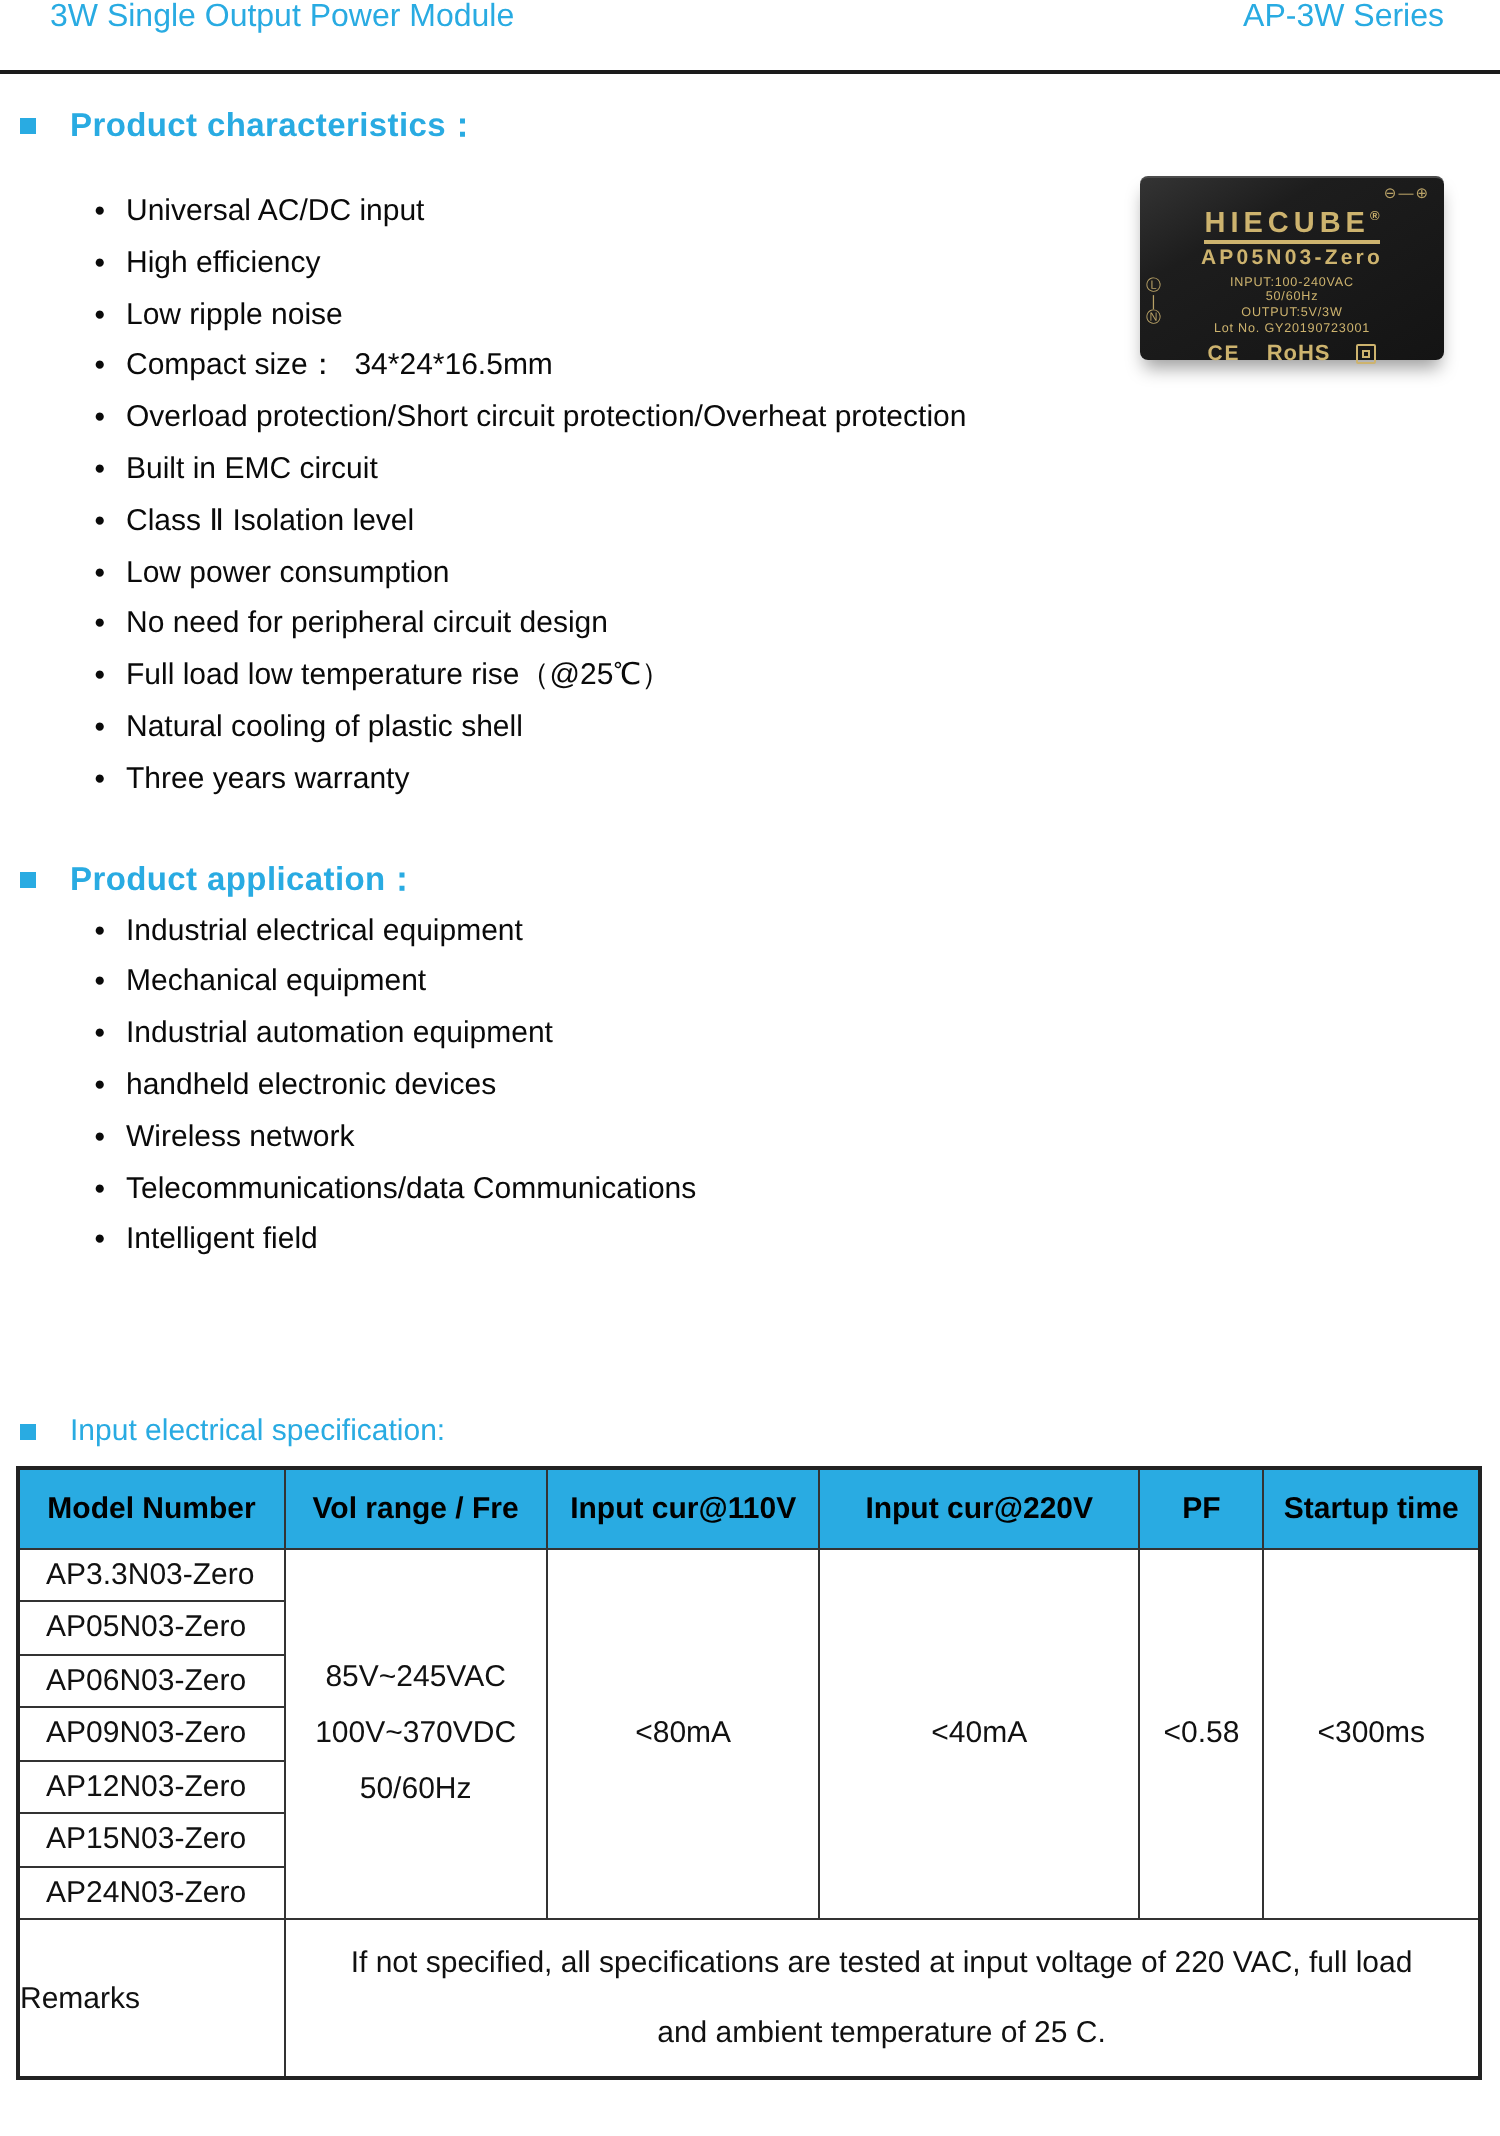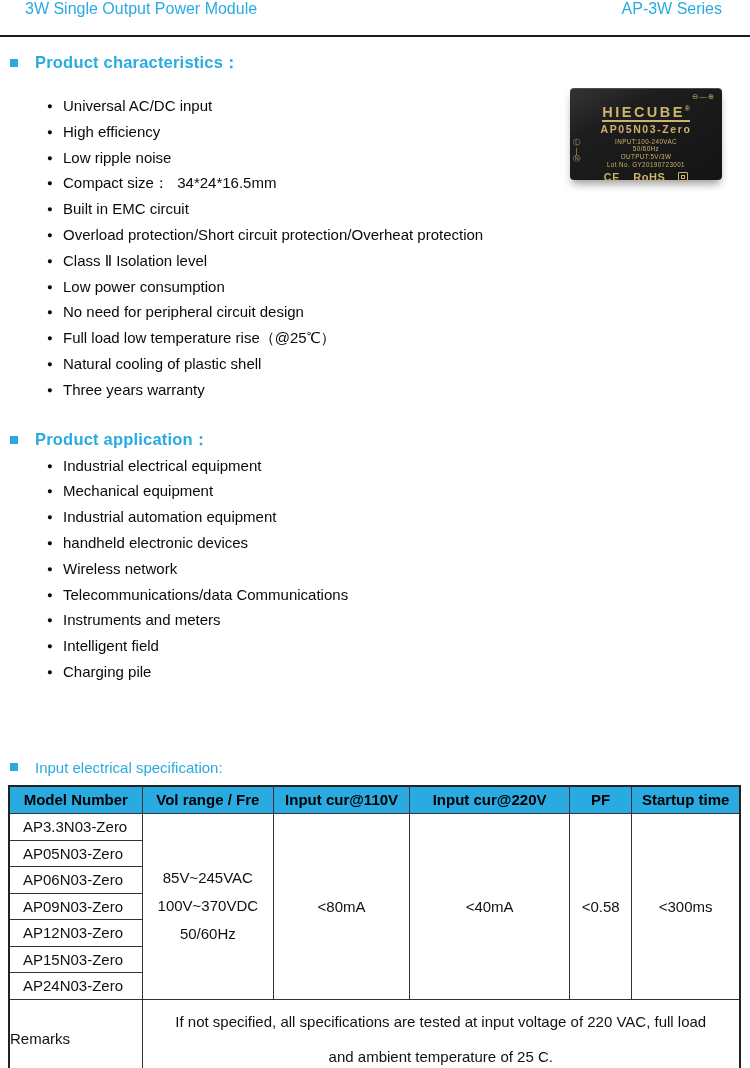--- a/index.html
+++ b/index.html
@@ -147,21 +147,21 @@
     font-size:15px;
   }
   table.spec th, table.spec td {
     border:1px solid #333;
   }
   table.spec { border:2px solid #222; }
   table.spec thead th {
     background:var(--accent);
     color:#000;
     font-weight:600;
-    height:28px;
+    height:40px;
     font-size:15px;
   }
   td.model-cell {
     height:26.5px;
     padding-left:13px;
     text-align:left;
     font-size:15px;
   }
   td.center-cell {
     text-align:center;
@@ -192,22 +192,22 @@
 <div class="section-heading" id="heading-characteristics">
   <span class="sq"></span>
   <span class="t">Product characteristics：</span>
 </div>
 
 <ul class="bullets" id="char-list">
   <li>Universal AC/DC input</li>
   <li>High efficiency</li>
   <li>Low ripple noise</li>
   <li>Compact size：  34*24*16.5mm</li>
+  <li>Overload protection/Short circuit protection/Overheat protection</li>
   <li>Built in EMC circuit</li>
-  <li>Overload protection/Short circuit protection/Overheat protection</li>
   <li>Class Ⅱ Isolation level</li>
   <li>Low power consumption</li>
   <li>No need for peripheral circuit design</li>
   <li>Full load low temperature rise（@25℃）</li>
   <li>Natural cooling of plastic shell</li>
   <li>Three years warranty</li>
 </ul>
 
 <div class="module-photo">
   <div class="terminals-top">
@@ -242,23 +242,21 @@
   <span class="t">Product application：</span>
 </div>
 
 <ul class="bullets" id="app-list">
   <li>Industrial electrical equipment</li>
   <li>Mechanical equipment</li>
   <li>Industrial automation equipment</li>
   <li>handheld electronic devices</li>
   <li>Wireless network</li>
   <li>Telecommunications/data Communications</li>
-  <li>Instruments and meters</li>
   <li>Intelligent field</li>
-  <li>Charging pile</li>
 </ul>
 
 <div class="section-heading small" id="heading-input-spec">
   <span class="sq"></span>
   <span class="t">Input electrical specification:</span>
 </div>
 
 <table class="spec">
   <colgroup>
     <col style="width:18.2%">

